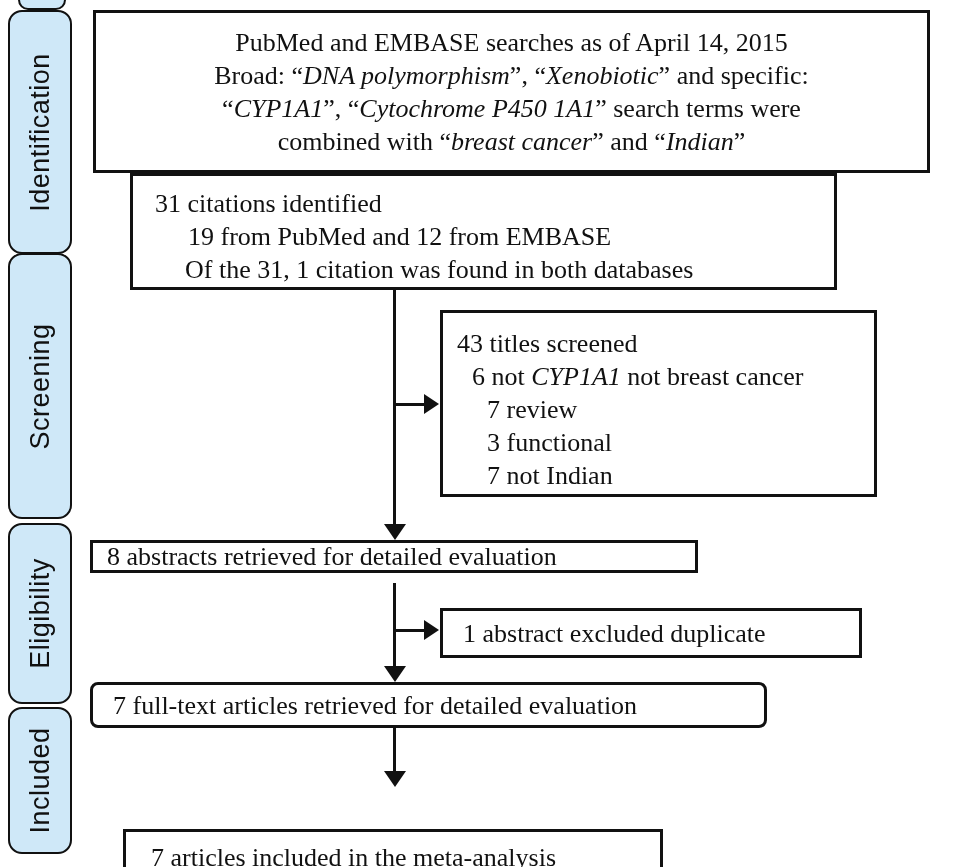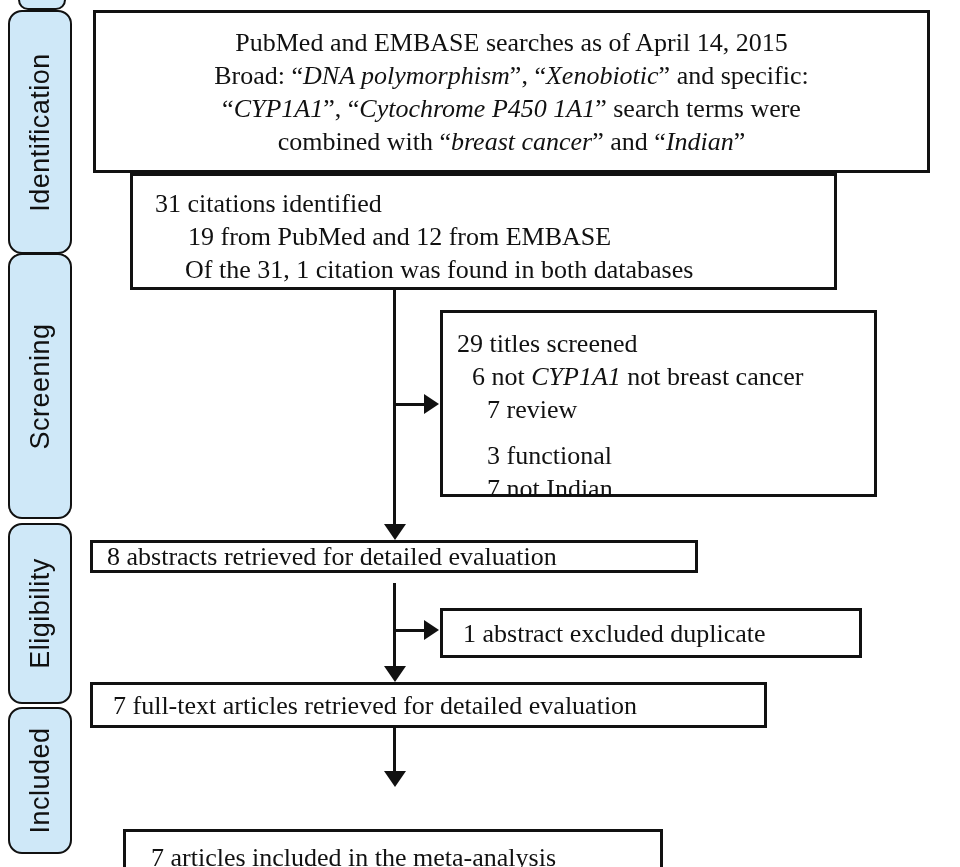--- a/index.html
+++ b/index.html
@@ -72,36 +72,36 @@
     <div class="tline"><span>combined with “</span><i>breast cancer</i><span>” and “</span><i>Indian</i><span>”</span></div>
   </div>
 
   <div class="box" style="left:130px;top:173px;width:707px;height:117px;padding:11px 0 0 22px;">
     <div class="tline">31 citations identified</div>
     <div class="tline" style="padding-left:33px;">19 from PubMed and 12 from EMBASE</div>
     <div class="tline" style="padding-left:30px;">Of the 31, 1 citation was found in both databases</div>
   </div>
 
   <div class="box" style="left:440px;top:310px;width:437px;height:187px;padding:14px 0 0 14px;">
-    <div class="tline">29 titles screened</div>
+    <div class="tline">43 titles screened</div>
     <div class="tline" style="padding-left:15px;"><span>6 not </span><i>CYP1A1</i><span> not breast cancer</span></div>
     <div class="tline" style="padding-left:30px;">7 review</div>
-    <div class="tline" style="padding-left:30px;margin-top:13px;">3 functional</div>
+    <div class="tline" style="padding-left:30px;">3 functional</div>
     <div class="tline" style="padding-left:30px;">7 not Indian</div>
   </div>
 
   <div class="box" style="left:90px;top:540px;width:608px;height:33px;display:flex;align-items:center;padding-left:14px;">
     <span class="tline">8 abstracts retrieved for detailed evaluation</span>
   </div>
 
   <div class="box" style="left:440px;top:608px;width:422px;height:50px;display:flex;align-items:center;padding-left:20px;">
     <span class="tline">1 abstract excluded duplicate</span>
   </div>
 
-  <div class="box" style="left:90px;top:682px;width:677px;height:46px;display:flex;align-items:center;padding-left:20px;">
+  <div class="box" style="left:90px;top:682px;width:677px;height:46px;display:flex;align-items:center;padding-left:20px;border-radius:8px;">
     <span class="tline">7 full-text articles retrieved for detailed evaluation</span>
   </div>
 
   <div class="box" style="left:123px;top:829px;width:540px;height:70px;padding:9px 10px 0 25px;">
     <span class="tline">7 articles included in the meta-analysis</span>
   </div>
 
   <div class="line" style="left:393px;top:290px;width:3px;height:236px;"></div>
   <div class="arrow-down" style="left:384px;top:524px;"></div>
 

